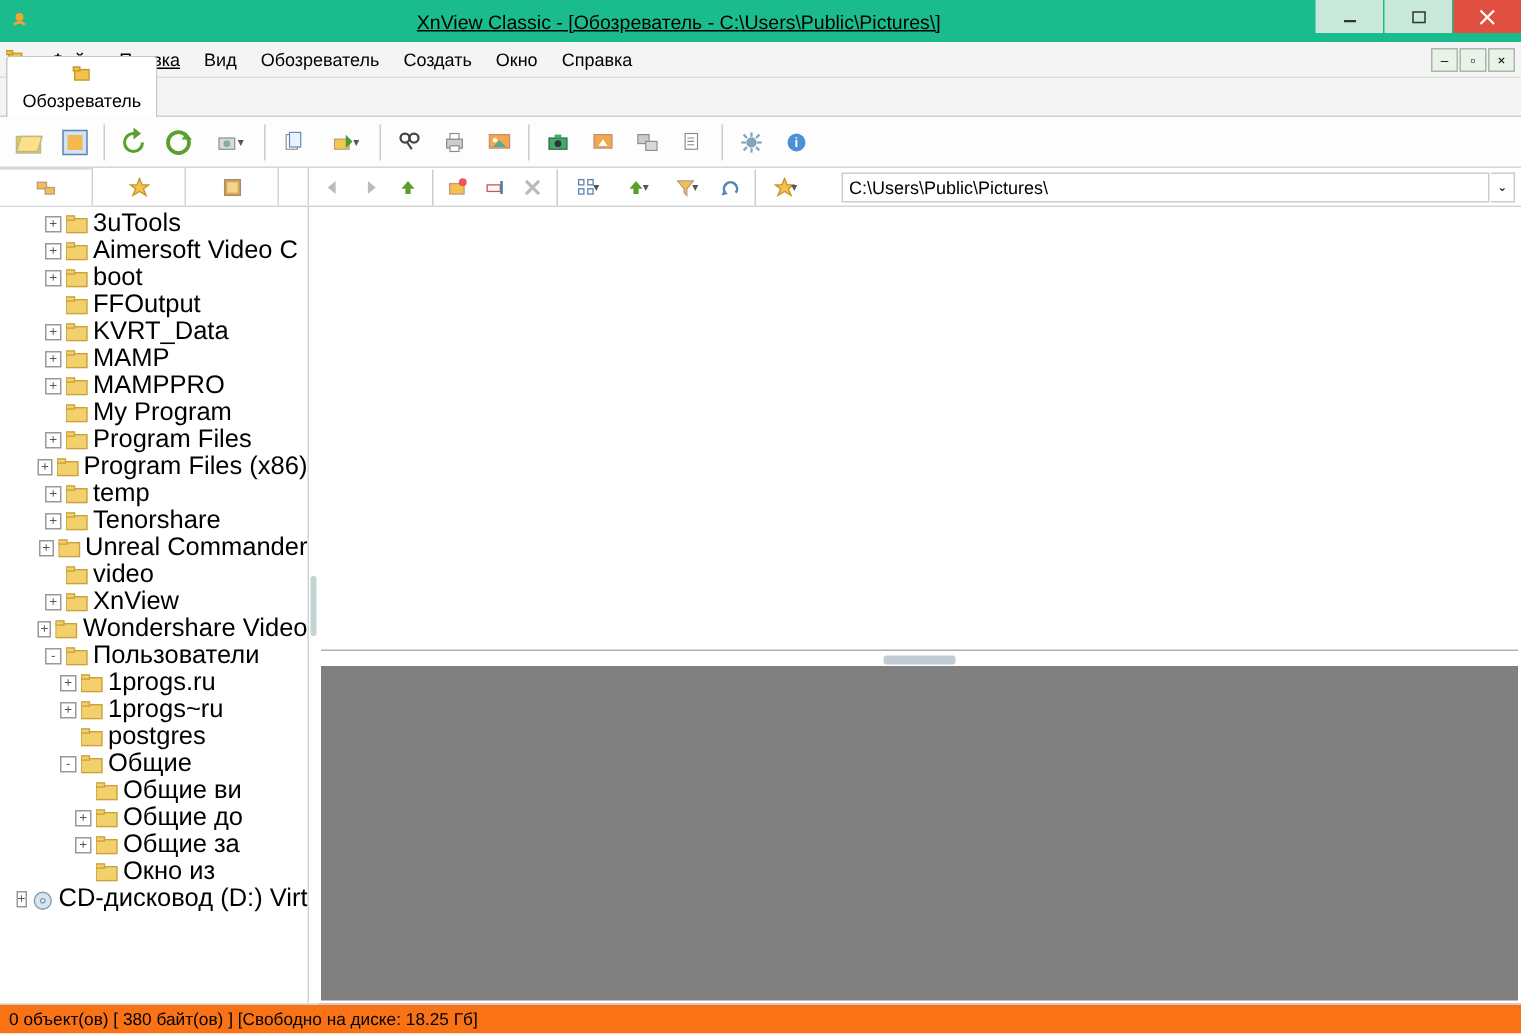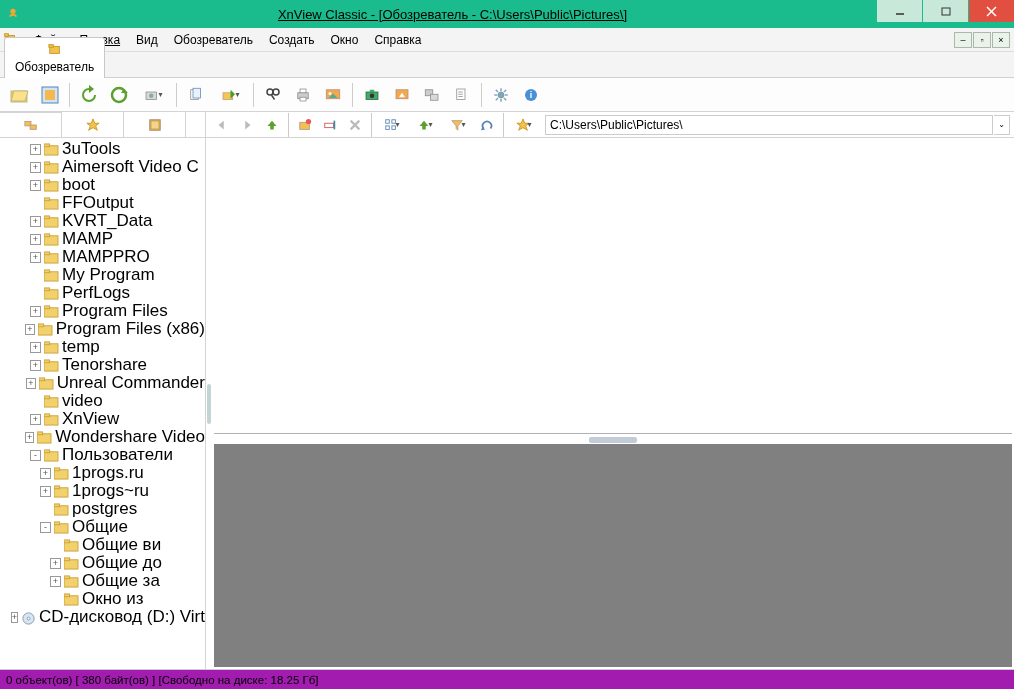--- a/index.html
+++ b/index.html
@@ -33,21 +33,21 @@
   .sep { width:1px; height:24px; background:#ccc; margin:0 3px; }
   .drop-arrow { font-size:8px; color:#555; margin-left:-3px; }
   
   
   .subrow { height:26px; display:flex; border-bottom:1px solid #d4d4d4;}
   .subrow .left-tabs { width:206px; display:flex; align-items:center; border-right:1px solid #d4d4d4; }
   .mini-tab { flex:0 0 62px; height:25px; display:flex; align-items:center; justify-content:center; border-right:1px solid #d4d4d4; }
   .mini-tab:first-child { background:#fff; border-top:1px solid #d4d4d4;}
   .subrow .nav { flex:1; display:flex; align-items:center; padding:0 4px; gap:1px; }
   .nav .tb { width:24px; height:22px; display:flex; align-items:center; justify-content:center; }
-  .path-input { flex:1; height:20px; border:1px solid #ccc; padding:0 4px; font-size:12px; margin-left:4px; }
+  .path-input { flex:1; height:20px; border:1px solid #ccc; padding:0 4px; font-size:12px; margin-left:20px; }
   .path-drop { width:16px; height:20px; border:1px solid #ccc; border-left:none; display:flex; align-items:center; justify-content:center; font-size:8px; }
   
   
   .body { display:flex; height:calc(689px - 28px - 24px - 26px - 34px - 26px - 20px); }
   .tree-pane { width:206px; border-right:1px solid #d4d4d4; overflow-y:scroll; overflow-x:scroll; background:#fff; position:relative; }
   .tree { padding-top:2px; }
   .tree-row { display:flex; align-items:center; height:18px; white-space:nowrap; }
   .tree-exp { width:11px; height:11px; border:1px solid #999; font-size:9px; line-height:9px; text-align:center; color:#555; margin-right:3px; background:#fff;}
   .tree-exp.blank { border:none; }
   .folder-icon { width:15px; height:13px; margin-right:3px; display:inline-flex;}
@@ -58,21 +58,21 @@
   .right-pane { flex:1; display:flex; flex-direction:column; }
   .file-view { flex:0 0 294px; background:#fff; border-bottom:1px solid #b0b0b0; margin:2px;}
   .split-handle { height:8px; display:flex; align-items:center; justify-content:center; background:#fff;}
   .split-handle .grip { width:48px; height:6px; background:linear-gradient(#9ab,#9ab); opacity:.6; border-radius:2px;}
   .preview { flex:1; background:#808080; margin:0 2px 2px 2px;}
   
   .splitter-v { width:6px; background:#fff; display:flex; align-items:center; justify-content:center; cursor:ew-resize;}
   .splitter-v .vgrip { width:4px; height:40px; background:#8aa; opacity:.5; border-radius:2px;}
 
   
-  .statusbar { height:20px; border-top:1px solid #ccc; display:flex; align-items:center; padding:0 6px; font-size:11.5px; background:#a21caf; }
+  .statusbar { height:20px; border-top:1px solid #ccc; display:flex; align-items:center; padding:0 6px; font-size:11.5px; background:#f97316; }
   
   
   svg.ico { width:18px; height:18px; }
   svg.ico-lg { width:24px; height:24px; }
   svg.ico-sm { width:14px; height:14px; }
 </style>
 </head>
 <body>
 
 <div class="titlebar">
@@ -451,33 +451,20 @@
               <rect x="0" y="3" width="15" height="10" fill="#f2d06b" stroke="#caa23c"></rect>
               <rect x="0" y="1" width="6" height="3" fill="#f2d06b" stroke="#caa23c"></rect>
             </svg>
           </span>
           <span class="tree-label">My Program</span>
         </div>
         <div class="tree-row">
           <span class="v-line"></span>
           <span class="v-line"></span>
           <span class="v-line"></span>
-          <span class="tree-exp blank"></span>
-          <span class="folder-icon">
-            <svg viewBox="0 0 16 14" width="15" height="13">
-              <rect x="0" y="3" width="15" height="10" fill="#f2d06b" stroke="#caa23c"></rect>
-              <rect x="0" y="1" width="6" height="3" fill="#f2d06b" stroke="#caa23c"></rect>
-            </svg>
-          </span>
-          <span class="tree-label">PerfLogs</span>
-        </div>
-        <div class="tree-row">
-          <span class="v-line"></span>
-          <span class="v-line"></span>
-          <span class="v-line"></span>
           <span class="tree-exp">+</span>
           <span class="folder-icon">
             <svg viewBox="0 0 16 14" width="15" height="13">
               <rect x="0" y="3" width="15" height="10" fill="#f2d06b" stroke="#caa23c"></rect>
               <rect x="0" y="1" width="6" height="3" fill="#f2d06b" stroke="#caa23c"></rect>
             </svg>
           </span>
           <span class="tree-label">Program Files</span>
         </div>
         <div class="tree-row">

